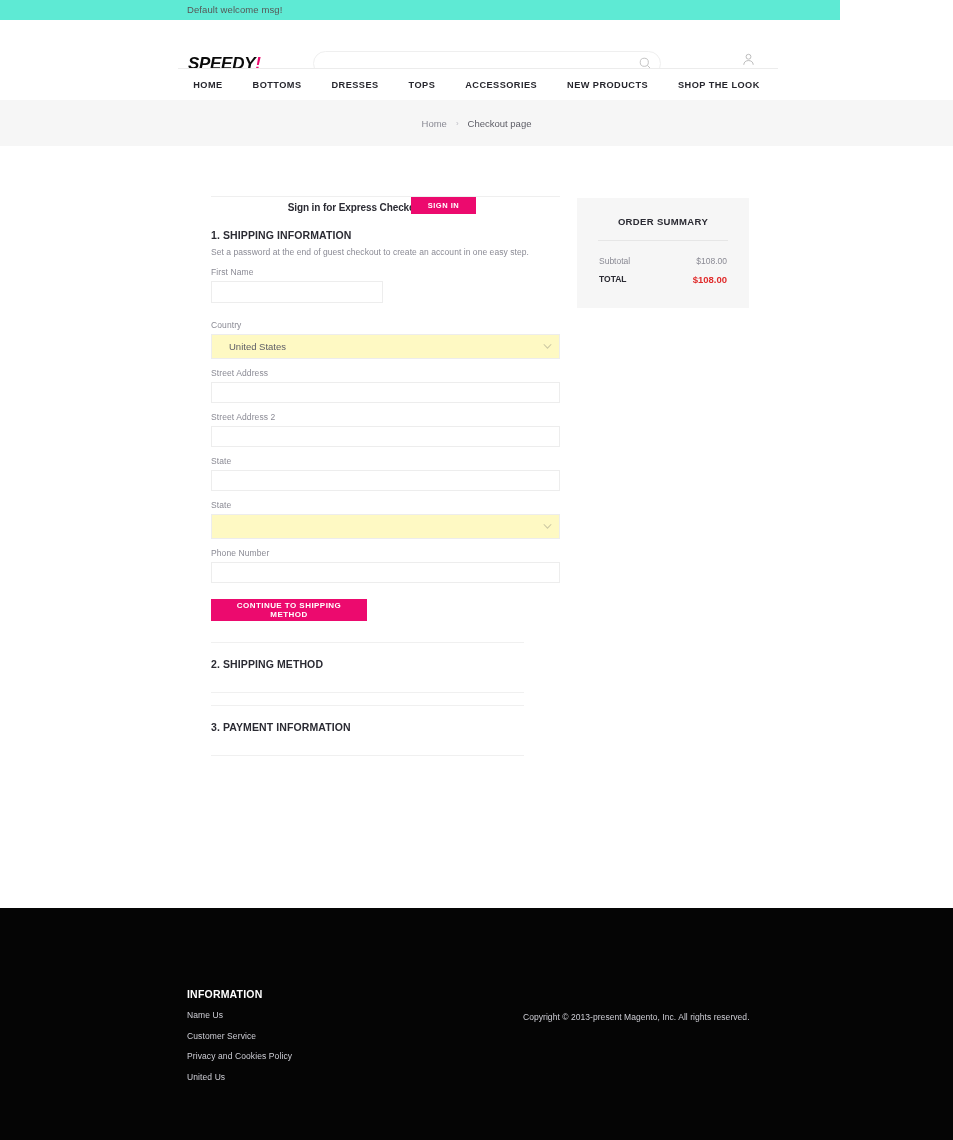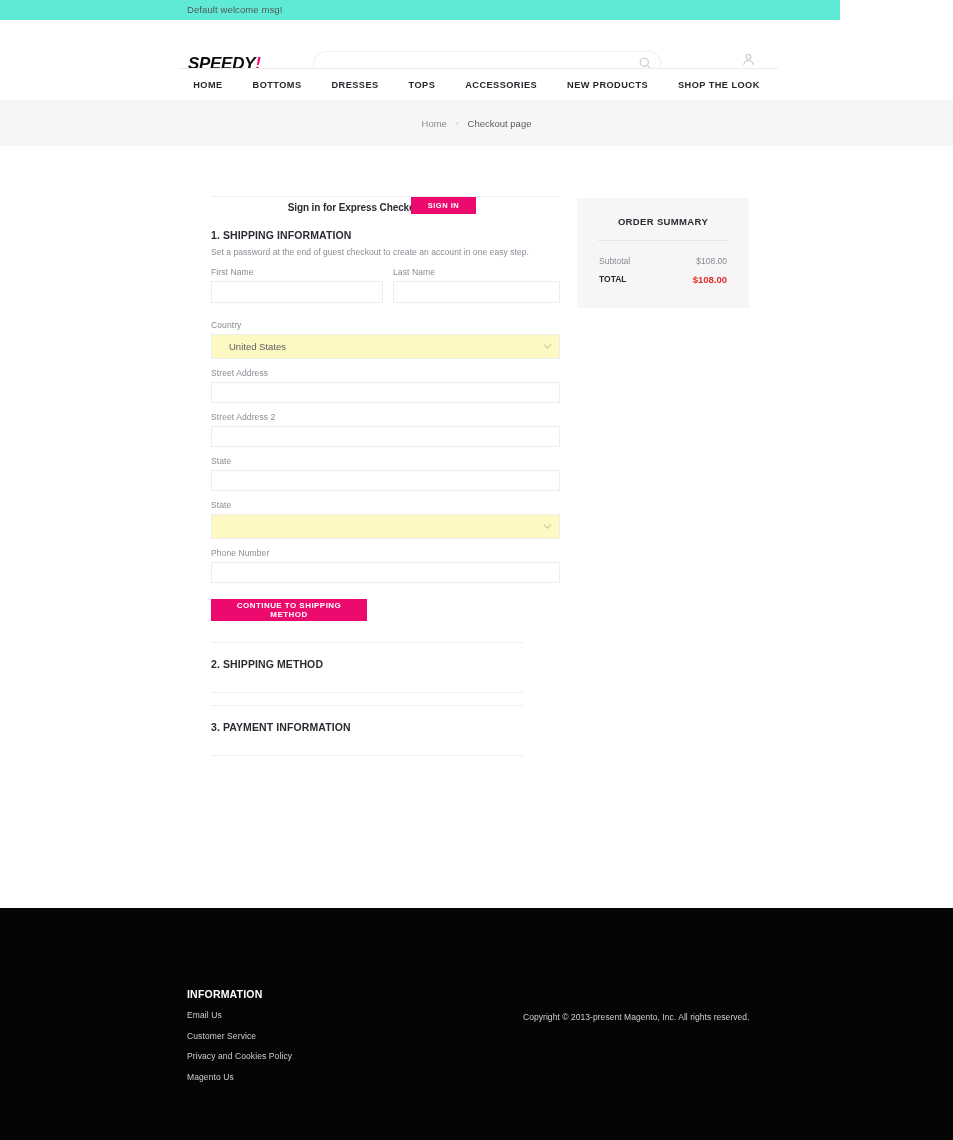--- a/index.html
+++ b/index.html
@@ -270,24 +270,20 @@
 
     
     <div class="hint">Set a password at the end of guest checkout to create an account in one easy step.</div>
 
     
     <div class="name-row">
       <div class="name-col-l">
         <span class="field-label">First Name</span>
         <input class="field-input" type="text" value="" style="">
       </div>
-      <div class="name-col-r">
-        <span class="field-label">Last Name</span>
-        <input class="field-input" type="text" value="" style="">
-      </div>
     </div>
 
     
     <div class="field">
       <span class="field-label">Country</span>
       <div class="select-wrap">
         <div class="select-box">
           <span>United States</span>
         </div>
         <svg class="select-chev" viewBox="0 0 12 8">
@@ -355,21 +351,21 @@
     </div>
     <div class="sum-row total">
       <span class="lbl">TOTAL</span>
       <span class="val">$108.00</span>
     </div>
   </div>
 
   <div class="footer">
     <div class="footer-head">INFORMATION</div>
     <div class="footer-links">
-      <span class="footer-link">Email Us</span>
+      <span class="footer-link">Name Us</span>
       <span class="footer-link">Customer Service</span>
       <span class="footer-link">Privacy and Cookies Policy</span>
-      <span class="footer-link">Magento Us</span>
+      <span class="footer-link">United Us</span>
     </div>
   </div>
   <div class="copyright">Copyright © 2013-present Magento, Inc. All rights reserved.</div>
 
 </div>
 
 </body></html>

